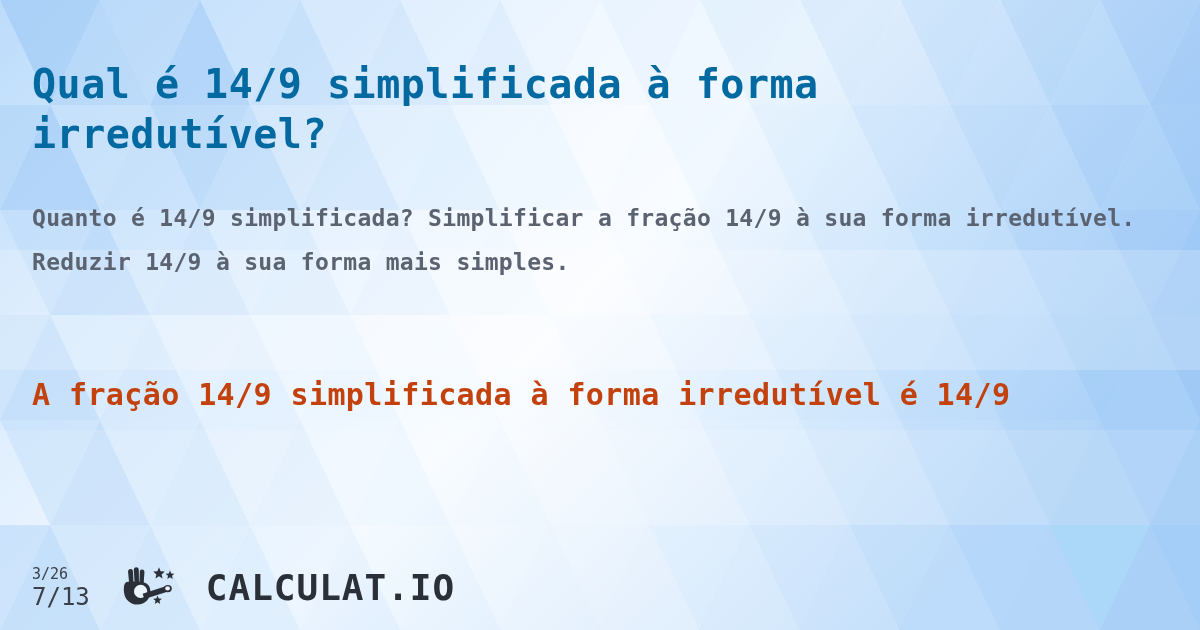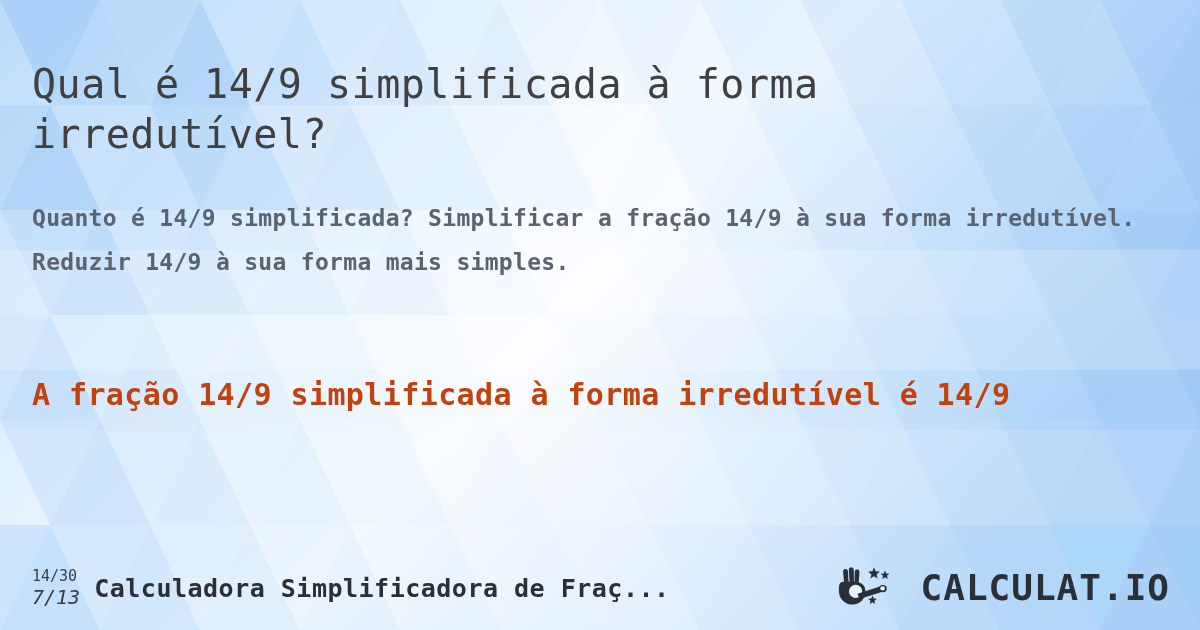--- a/index.html
+++ b/index.html
@@ -32,22 +32,22 @@
     z-index: 5;
   }
 
   .title {
     position: absolute;
     left: 32px;
     top: 32px;
     width: 1000px;
     font-size: 40px;
     line-height: 50px;
-    font-weight: normal;
-    color: #404040;
+    font-weight: bold;
+    color: #0369a1;
     letter-spacing: 0.5px;
   }
 
   .subtitle {
     position: absolute;
     left: 32px;
     top: 173px;
     width: 1130px;
     font-size: 23px;
     line-height: 44px;
@@ -89,23 +89,22 @@
     color: #3a3f48;
     margin-right: 14px;
     flex: 0 0 auto;
   }
   .frac-top {
     font-size: 15px;
     letter-spacing: 0px;
     margin-bottom: 3px;
   }
   .frac-bottom {
-    font-size: 20px;
+    font-size: 24px;
     letter-spacing: 0px;
-    font-style: italic;
   }
 
   .footer-title {
     font-size: 25px;
     font-weight: bold;
     color: #2b3038;
     letter-spacing: 0.5px;
     white-space: nowrap;
     overflow: hidden;
     flex: 1 1 auto;
@@ -314,25 +313,24 @@
 
     <h1 class="title">Qual é 14/9 simplificada à forma irredutível?</h1>
 
     <p class="subtitle">Quanto é 14/9 simplificada? Simplificar a fração 14/9 à sua forma irredutível. Reduzir 14/9 à sua forma mais simples.</p>
 
     <p class="answer">A fração 14/9 simplificada à forma irredutível é 14/9</p>
 
     <div class="footer">
 
       <div class="frac-badge">
-        <span class="frac-top">14/30</span>
+        <span class="frac-top">3/26</span>
         <span class="frac-bottom">7/13</span>
       </div>
 
-      <div class="footer-title">Calculadora Simplificadora de Fraç...</div>
 
       <div class="brand">
         <svg class="brand-mark" viewBox="0 0 62 46" xmlns="http://www.w3.org/2000/svg">
           <g fill="#2b3038">
 
             <path d="M10.5 4 C12.3 4 13.0 5.2 13.0 7.0 L13.6 19.0 L9.3 19.4 L8.1 7.2 C7.9 5.3 8.7 4 10.5 4 Z"></path>
             <path d="M16.2 2.2 C18.0 2.2 18.8 3.4 18.8 5.2 L19.0 18.6 L14.7 18.9 L13.8 5.4 C13.6 3.5 14.4 2.2 16.2 2.2 Z"></path>
             <path d="M22.0 4.6 C23.8 4.6 24.5 5.8 24.4 7.6 L23.6 19.6 L19.4 19.4 L19.8 7.4 C19.9 5.5 20.2 4.6 22.0 4.6 Z"></path>
 
             <path d="M6.8 17.0 C10.5 16.2 20.0 16.2 24.0 17.4 C28.4 18.7 30.4 22.0 30.4 26.6 C30.4 33.6 25.2 39.6 17.6 39.6 C10.2 39.6 4.6 34.2 4.0 27.2 C3.6 22.4 4.0 17.6 6.8 17.0 Z"></path>

